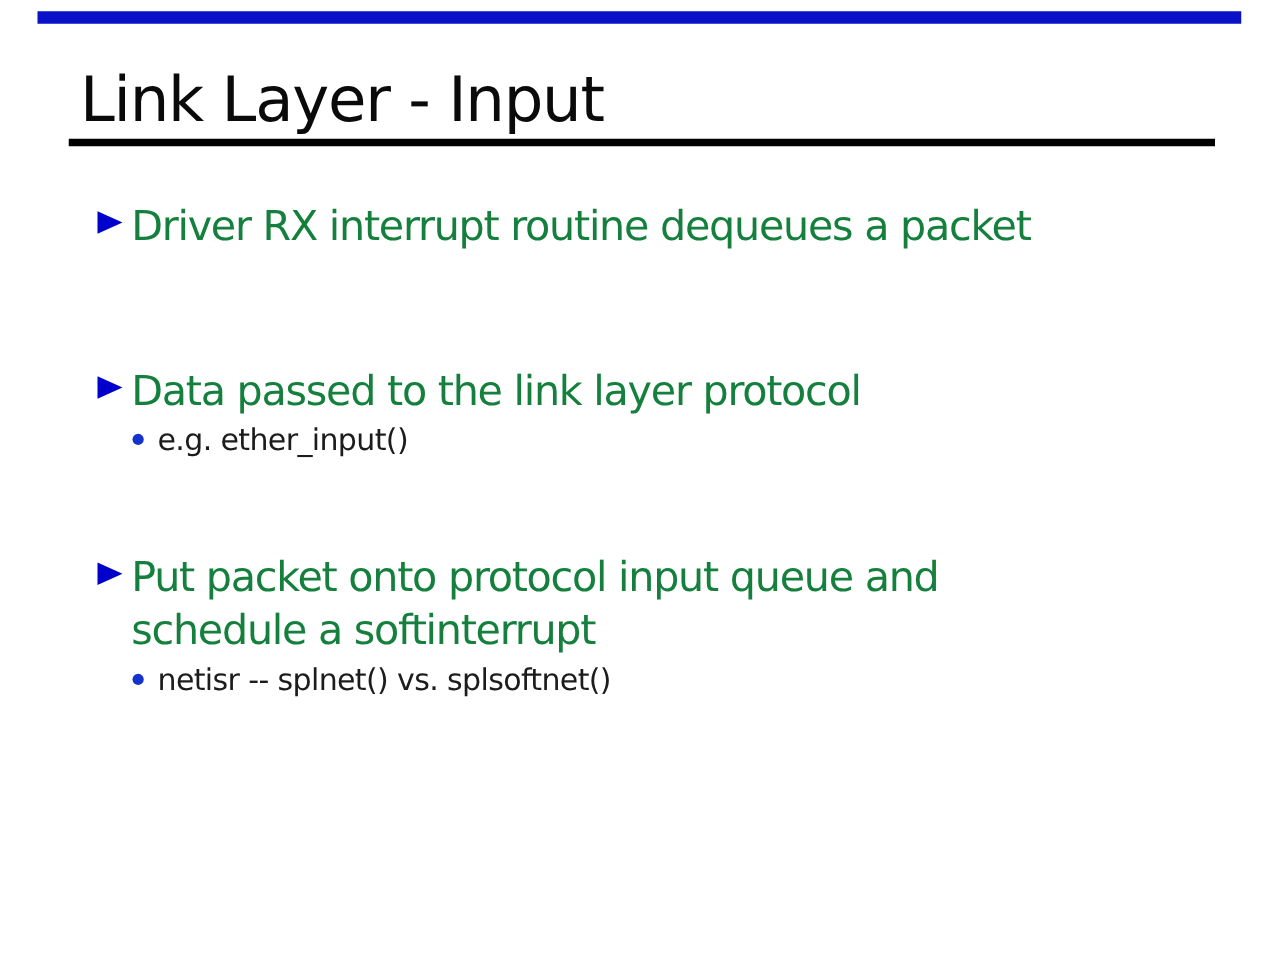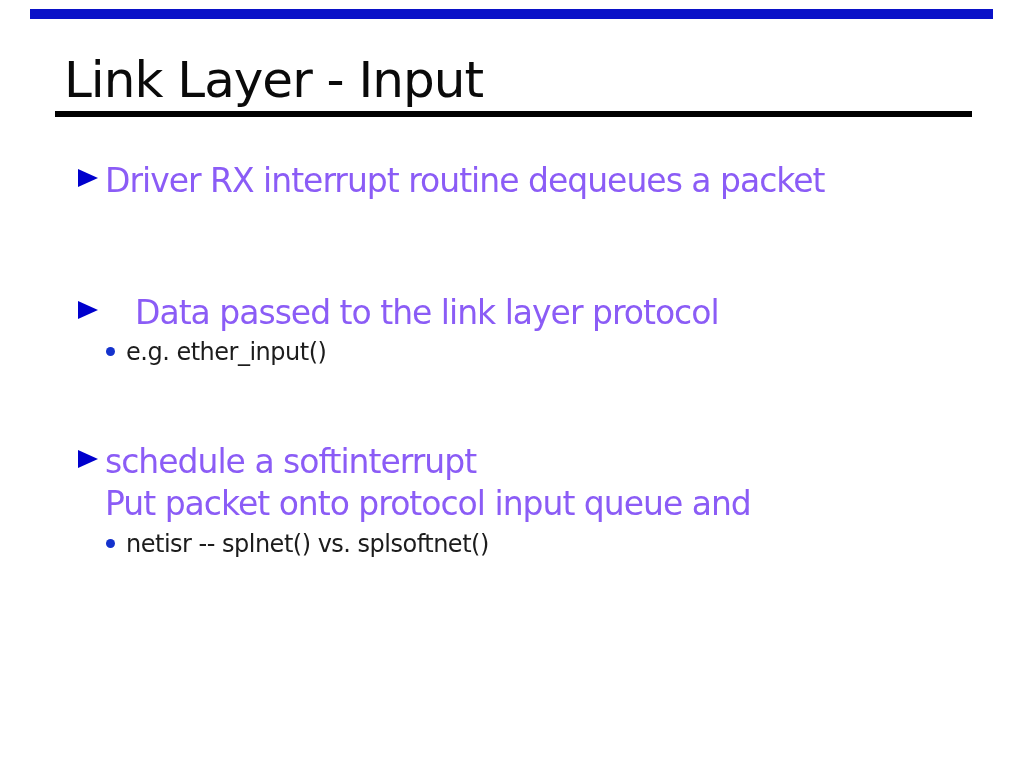--- a/index.html
+++ b/index.html
@@ -45,21 +45,21 @@
   .bullet-group {
     position: absolute;
     left: 0;
     right: 0;
   }
   .bullet-group .btext {
     margin-left: 105px;
     font-size: 33px;
     line-height: 42px;
     letter-spacing: -1px;
-    color: #8b5cf6;
+    color: #15803d;
     white-space: nowrap;
   }
   .bullet-group .tri {
     position: absolute;
     left: 78px;
     top: 9px;
     width: 0;
     height: 0;
     border-left: 20px solid #0000cd;
     border-top: 9px solid transparent;
@@ -91,35 +91,35 @@
   <div class="rule-bar top"></div>
 
   <div class="page-title">Link Layer - Input</div>
   <div class="title-underline"></div>
 
   <div class="bullet-group" style="top:160px;">
     <span class="tri"></span>
     <div class="btext">Driver RX interrupt routine dequeues a packet</div>
   </div>
 
-  <div class="bullet-group" style="top:292px;padding-left:30px;">
+  <div class="bullet-group" style="top:292px;">
     <span class="tri"></span>
     <div class="btext">Data passed to the link layer protocol</div>
   </div>
 
   <div class="bullet-group sub-group" style="top:335px;">
     <span class="dot"></span>
     <div class="stext">e.g. ether_input()</div>
   </div>
 
 
   <div class="bullet-group" style="top:441px;">
     <span class="tri"></span>
+    <div class="btext">Put packet onto protocol input queue and</div>
     <div class="btext">schedule a softinterrupt</div>
-    <div class="btext">Put packet onto protocol input queue and</div>
   </div>
 
   <div class="bullet-group sub-group" style="top:527px;">
     <span class="dot"></span>
     <div class="stext">netisr -- splnet() vs. splsoftnet()</div>
   </div>
 
 
   <div class="rule-bar bottom"></div>
 

